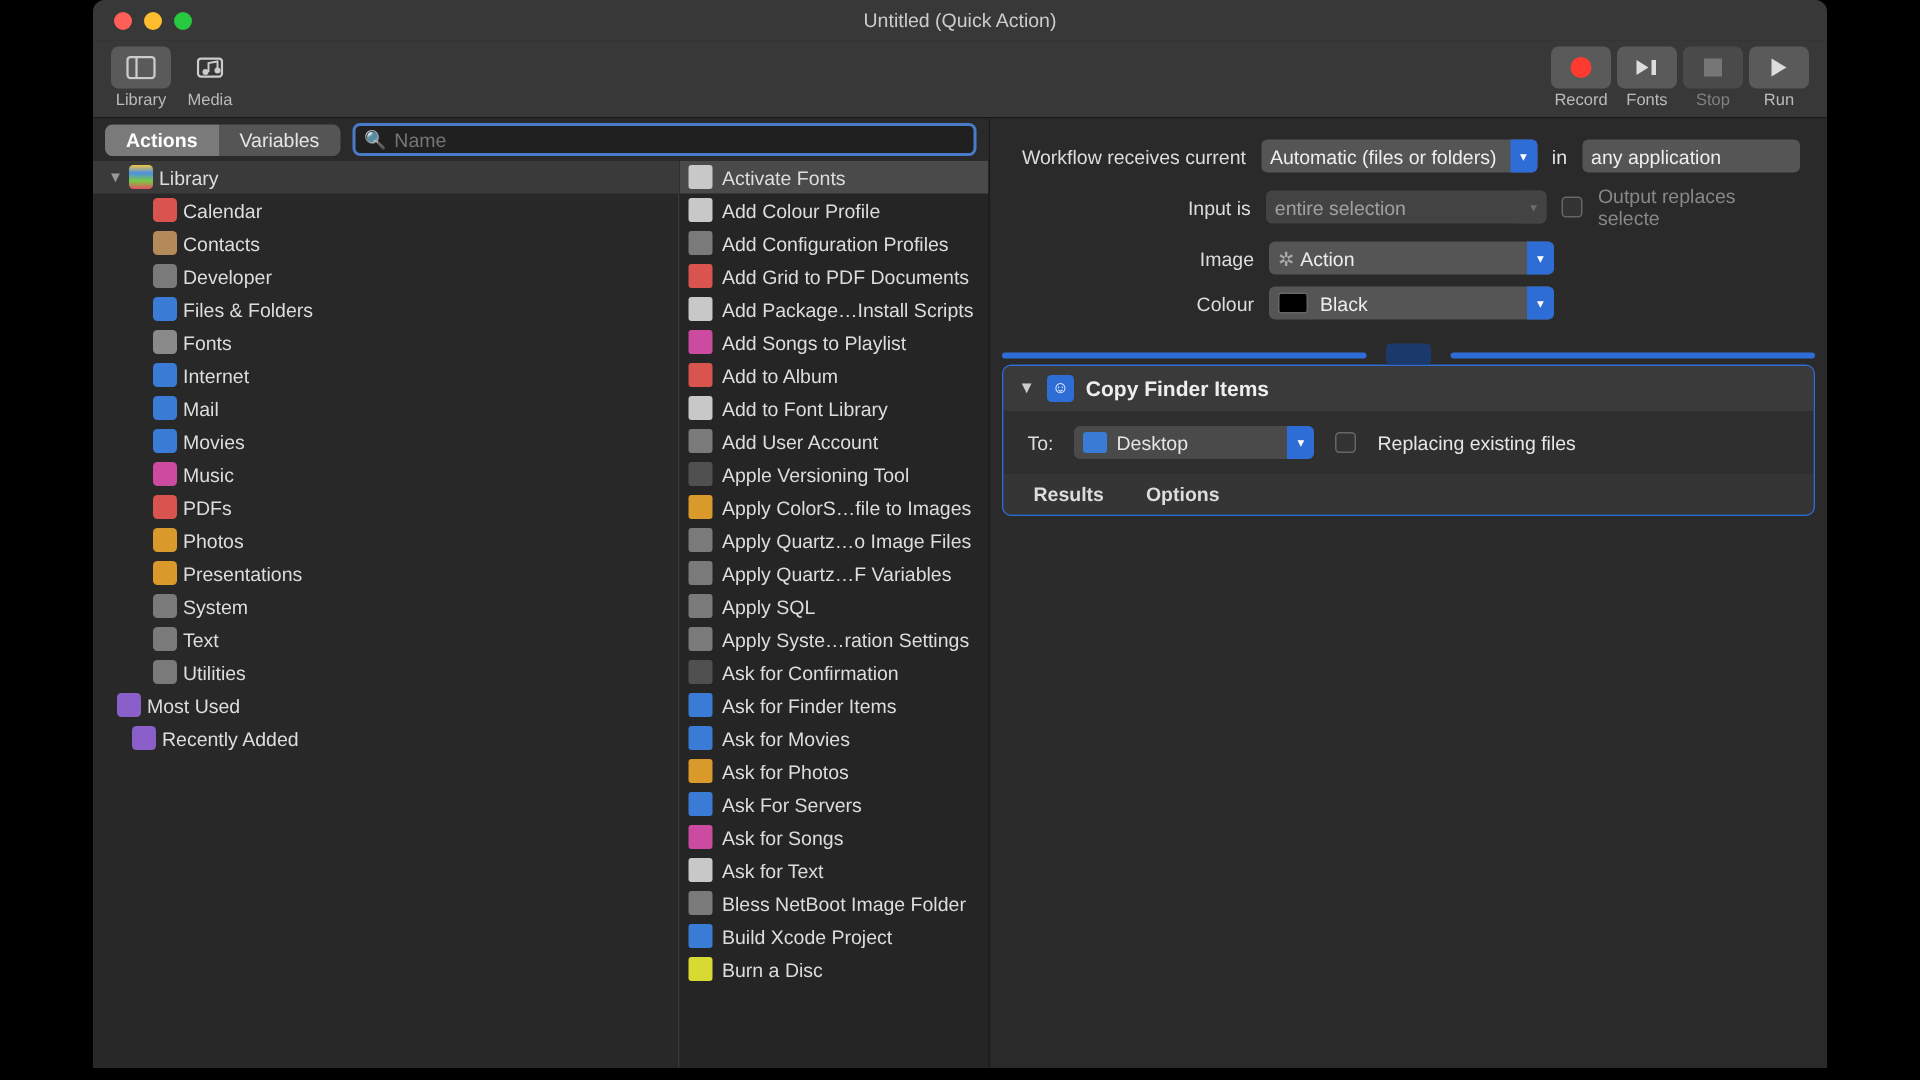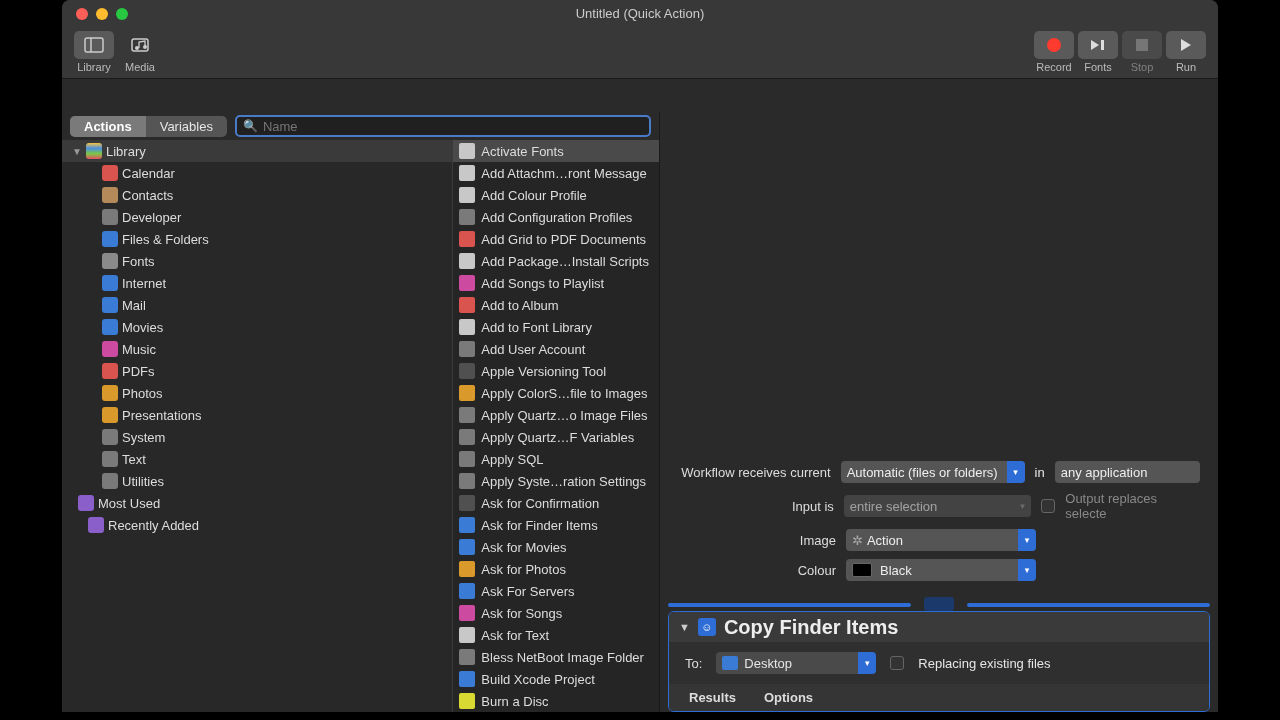--- a/index.html
+++ b/index.html
@@ -12,21 +12,21 @@
 .title { position:absolute; left:0; right:0; text-align:center; color:#ccc; font-size:13px; pointer-events:none;}
 .toolbar { height:52px; background:#383838; display:flex; align-items:flex-start; padding:4px 12px 0 12px; gap:6px; border-bottom:1px solid #1a1a1a;}
 .tb-group { display:flex; flex-direction:column; align-items:center; gap:2px;}
 .tb-btn { width:40px; height:28px; border-radius:5px; display:flex; align-items:center; justify-content:center; background:transparent;}
 .tb-btn.active { background:#5a5a5a; }
 .tb-btn.blue{ background:#5a5a5a;}
 .tb-label { font-size:11px; color:#bbb; }
 .tb-spacer{flex:1;}
 .tb-right{display:flex; gap:4px;}
 .rec-dot{width:14px;height:14px;border-radius:50%;background:#ff3b30;}
-.content { flex:1; display:flex; overflow:hidden;align-items:flex-end; }
+.content { flex:1; display:flex; overflow:hidden; }
 .left { width:598px; display:flex; flex-direction:column; background:#282828; border-right:1px solid #1a1a1a;}
 .left-header{ height:28px; display:flex; align-items:center; padding:4px 8px; gap:8px; background:#2a2a2a;}
 .seg { display:flex; background:#555; border-radius:5px; overflow:hidden; font-size:13px;}
 .seg div{ padding:3px 14px; color:#e5e5e5;}
 .seg .on{ background:#7a7a7a; color:#fff; font-weight:600;}
 .search { flex:1; position:relative;}
 .search input{ width:100%; height:22px; background:#202020; border:2px solid #4a7bc8; border-radius:5px; padding:0 8px 0 26px; color:#ddd; font-size:13px; outline:none;}
 .search-icon{ position:absolute; left:8px; top:4px; color:#888; font-size:12px;}
 .left-split{flex:1; display:flex; overflow:hidden;}
 .tree{ width:392px; overflow:auto; background:#282828; border-right:1px solid #3a3a3a;}
@@ -49,21 +49,21 @@
 .checkbox{ width:14px; height:14px; border:1px solid #666; border-radius:3px; background:#333;}
 .connector{ height:14px; position:relative; margin:6px auto 0 auto; width:100%;}
 .connector::before, .connector::after{ content:""; position:absolute; top:6px; height:4px; background:#2e6cd6; border-radius:2px;}
 .connector::before{ left:8px; right:55%;}
 .connector::after{ left:55%; right:8px;}
 .knob{ position:absolute; left:50%; top:0; transform:translateX(-50%); width:30px; height:14px; background:#1b3a6b; border-radius:3px;}
 .action-card{ margin:0 8px; border:1px solid #2e6cd6; border-radius:6px; overflow:hidden;}
 .card-hdr{ height:30px; background:#3a3a3a; display:flex; align-items:center; gap:8px; padding:0 10px;}
 .card-hdr .tri{ color:#ccc; font-size:11px;}
 .card-hdr .ficon{ width:18px;height:18px;background:#2e6cd6;border-radius:3px; display:flex;align-items:center;justify-content:center; color:#fff; font-size:11px;}
-.card-title{ font-weight:600; font-size:20px; color:#eee;}
+.card-title{ font-weight:600; font-size:14px; color:#eee;}
 .card-body{ background:#2f2f2f; padding:10px 16px; display:flex; align-items:center; gap:14px;}
 .card-body .lab{ color:#ddd;}
 .folder-sel{ height:22px; background:#4a4a4a; border-radius:4px; padding:0 6px; display:flex; align-items:center; gap:6px; position:relative; min-width:160px;}
 .folder-sel .fic{ width:16px;height:14px;background:#3a7bd5;border-radius:2px;}
 .card-tabs{ background:#353535; display:flex; gap:28px; padding:6px 20px; font-size:13px;}
 .card-tabs div{ color:#ddd; font-weight:600;}
 svg{display:block;}
 </style>
 </head>
 <body>
@@ -224,24 +224,20 @@
               <span>Recently Added</span>
             </div>
           </div>
         <div class="actions" id="acts">
             <div class="act-row sel">
               <span class="act-icon" style="background:#c8c8c8"></span>
               <span>Activate Fonts</span>
             </div>
             <div class="act-row">
               <span class="act-icon" style="background:#c8c8c8"></span>
-              <span>Add Attachm…ront Message</span>
-            </div>
-            <div class="act-row">
-              <span class="act-icon" style="background:#c8c8c8"></span>
               <span>Add Colour Profile</span>
             </div>
             <div class="act-row">
               <span class="act-icon" style="background:#7a7a7a"></span>
               <span>Add Configuration Profiles</span>
             </div>
             <div class="act-row">
               <span class="act-icon" style="background:#d9534f"></span>
               <span>Add Grid to PDF Documents</span>
             </div>

